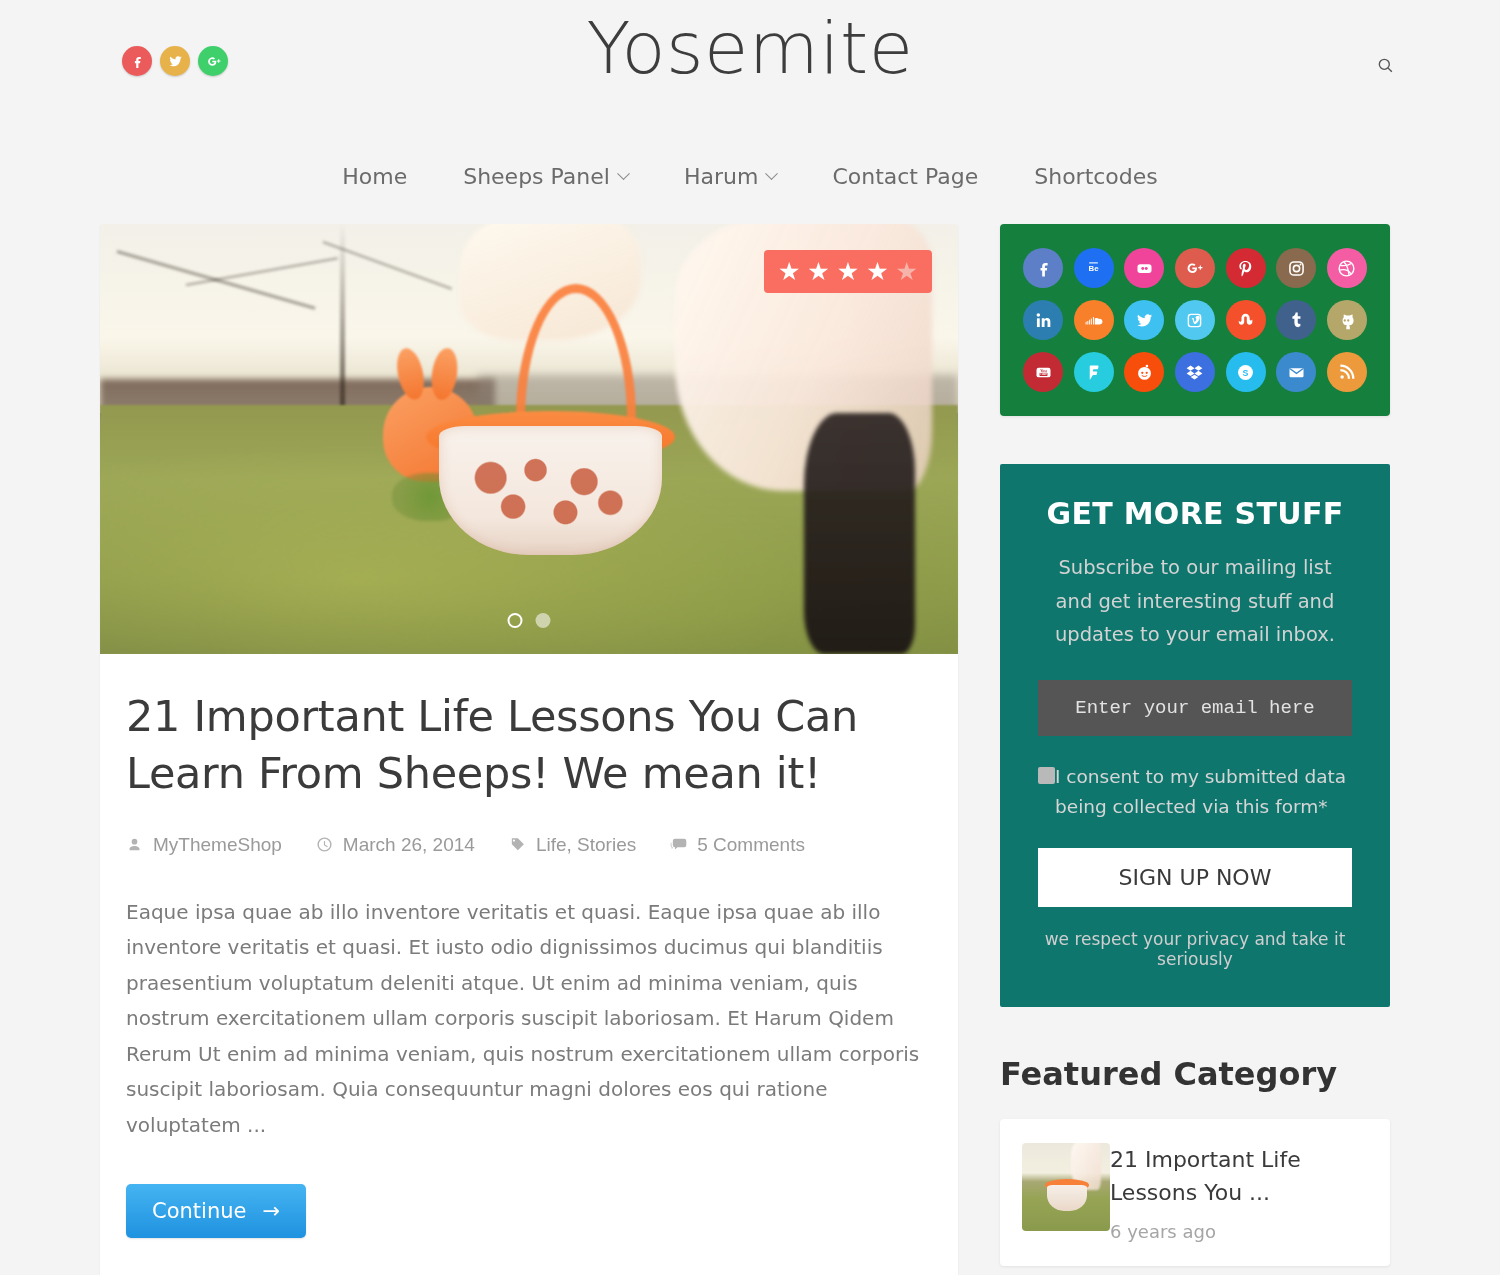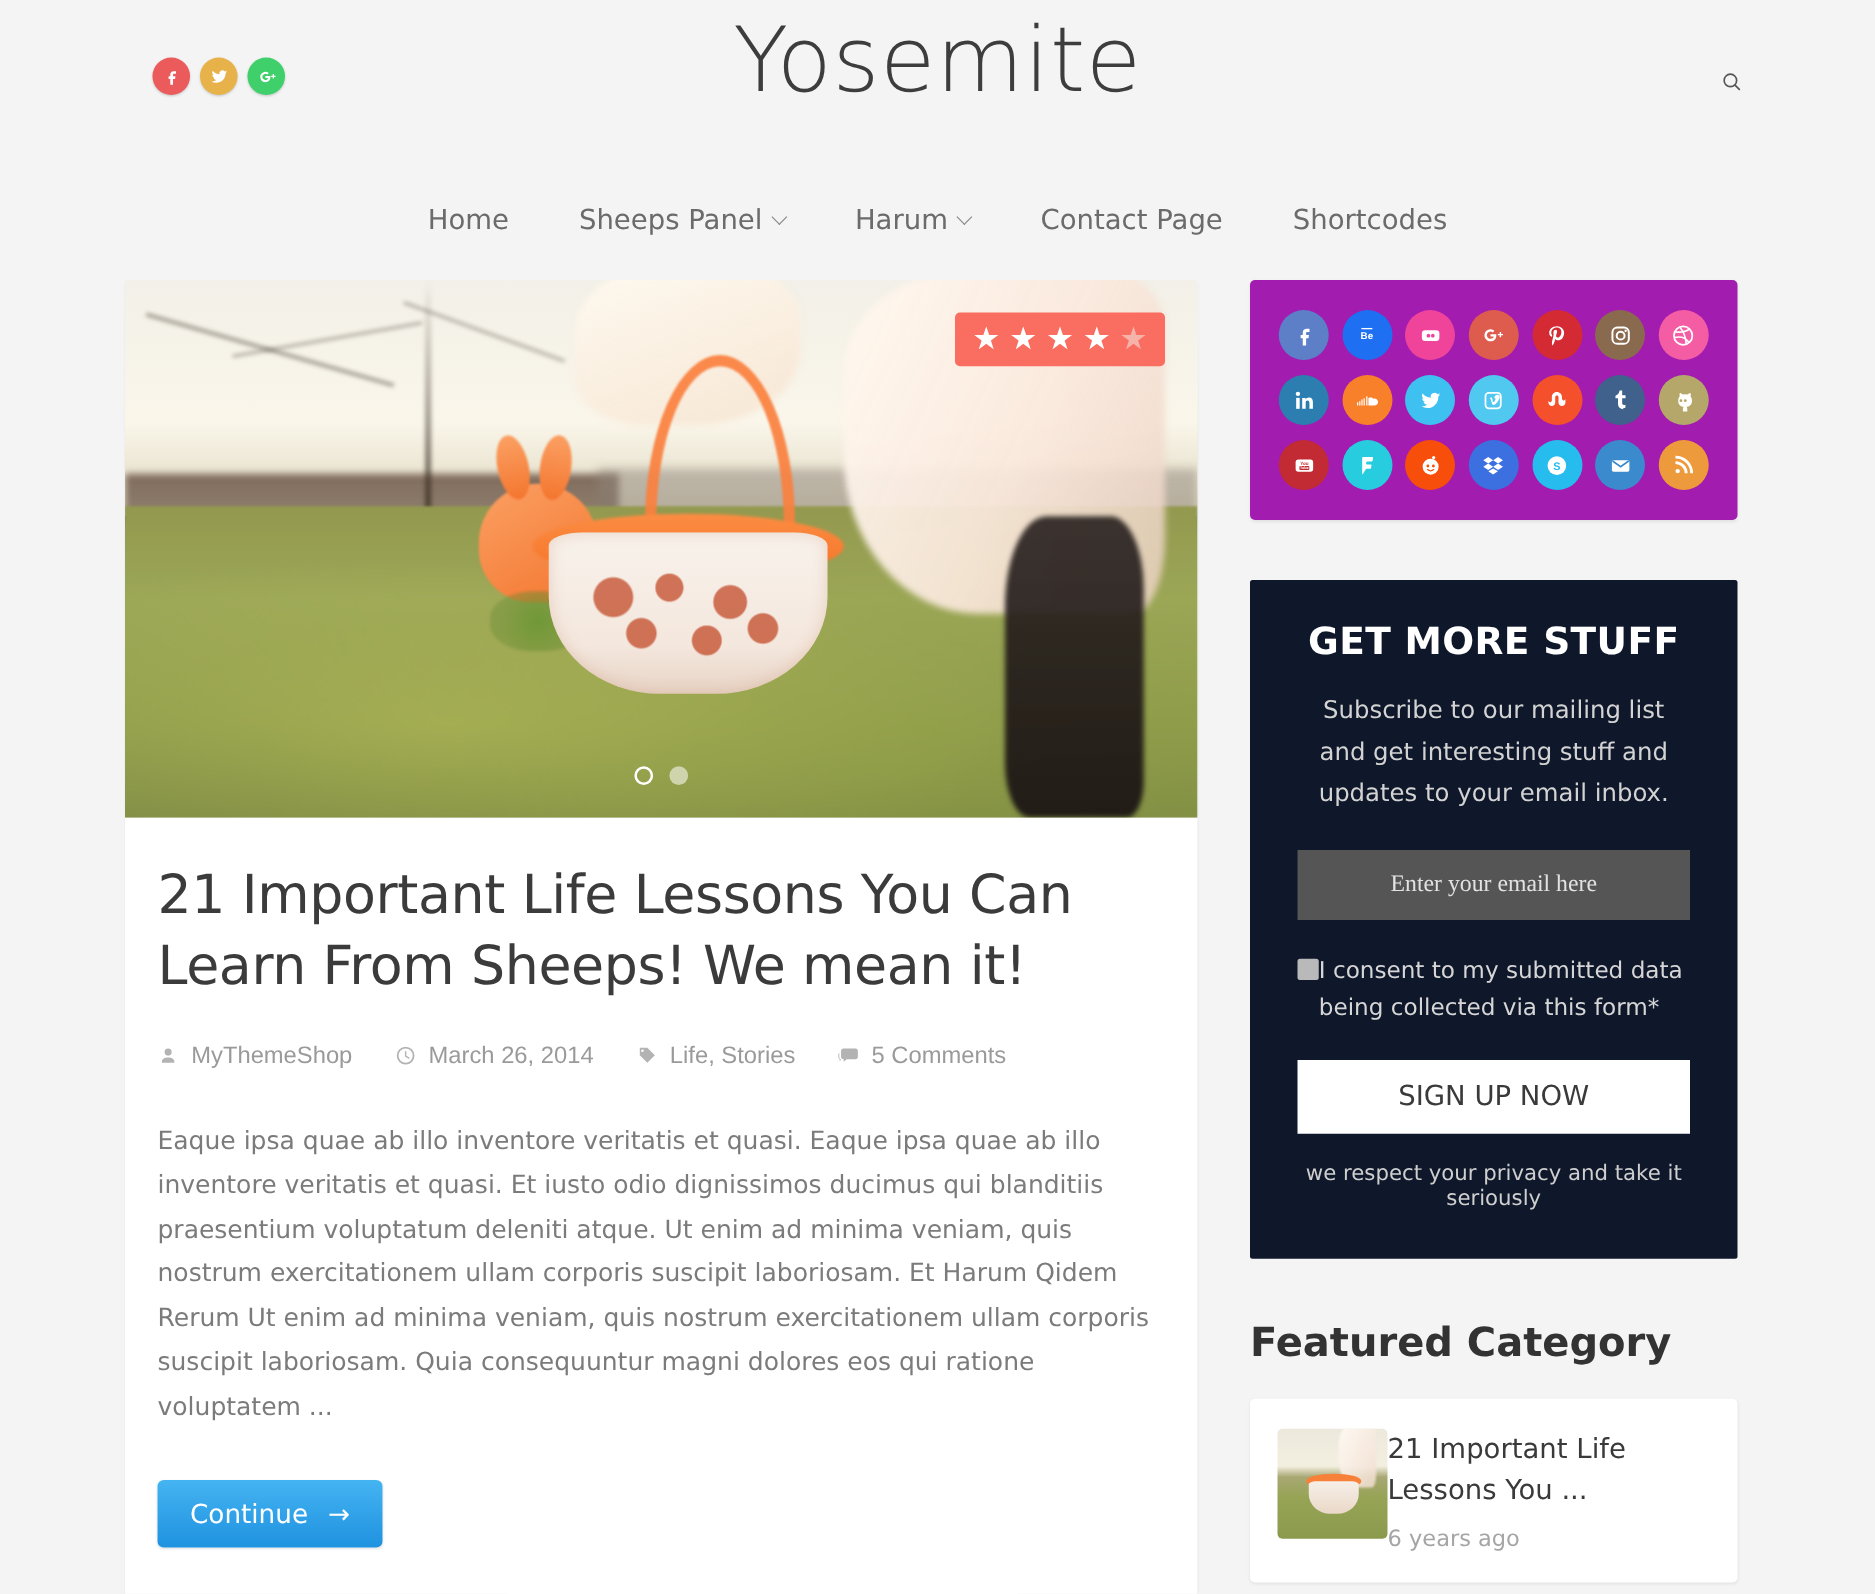--- a/index.html
+++ b/index.html
@@ -219,52 +219,52 @@
     background: linear-gradient(to bottom, #45b4f2, #1f92e0);
     color: #fff; font-size: 21px;
     padding: 15px 26px; border-radius: 5px; border: none;
     cursor: pointer; font-family: "DejaVu Sans", sans-serif;
     box-shadow: 0 1px 2px rgba(0,0,0,.12);
   }
 
   
   .widget { margin-bottom: 48px; }
   .social-widget {
-    background: #a21caf; border-radius: 4px; padding: 24px 22px;
+    background: #15803d; border-radius: 4px; padding: 24px 22px;
     box-shadow: 0 1px 3px rgba(0,0,0,.08);
   }
   .social-grid {
     display: grid; grid-template-columns: repeat(7, 1fr);
     gap: 12px 8px; justify-items: center;
   }
   .soc {
     width: 40px; height: 40px; border-radius: 50%;
     display: flex; align-items: center; justify-content: center;
     cursor: pointer; color: #fff;
   }
   .soc svg { width: 21px; height: 21px; fill: #fff; }
 
   .newsletter {
-    background: #0f172a; border-radius: 2px;
+    background: #0f766e; border-radius: 2px;
     padding: 32px 38px 38px 38px; text-align: center;
   }
   .nl-title {
     color: #fff; font-size: 30px; font-weight: bold;
     letter-spacing: .3px; font-family: "DejaVu Sans", sans-serif;
   }
   .nl-desc {
     color: #d3d3d3; font-size: 19.5px; line-height: 1.72;
     margin-top: 20px; font-family: "DejaVu Sans", sans-serif;
   }
   .nl-input {
     width: 100%; margin-top: 28px;
     background: #555555; border: none; color: #fff;
     font-size: 19px; text-align: center;
     padding: 17px 10px; outline: none;
-    font-family: Liberation Serif, serif;
+    font-family: Liberation Mono, monospace;
   }
   .nl-input::placeholder { color: #e2e2e2; opacity: 1; }
   .nl-consent {
     display: flex; align-items: flex-start; gap: 0;
     margin-top: 26px; text-align: left;
     color: #d6d6d6; font-size: 18.5px; line-height: 1.62;
     font-family: "DejaVu Sans", sans-serif;
   }
   .nl-checkbox {
     width: 17px; height: 17px; background: #b9b9b9;

